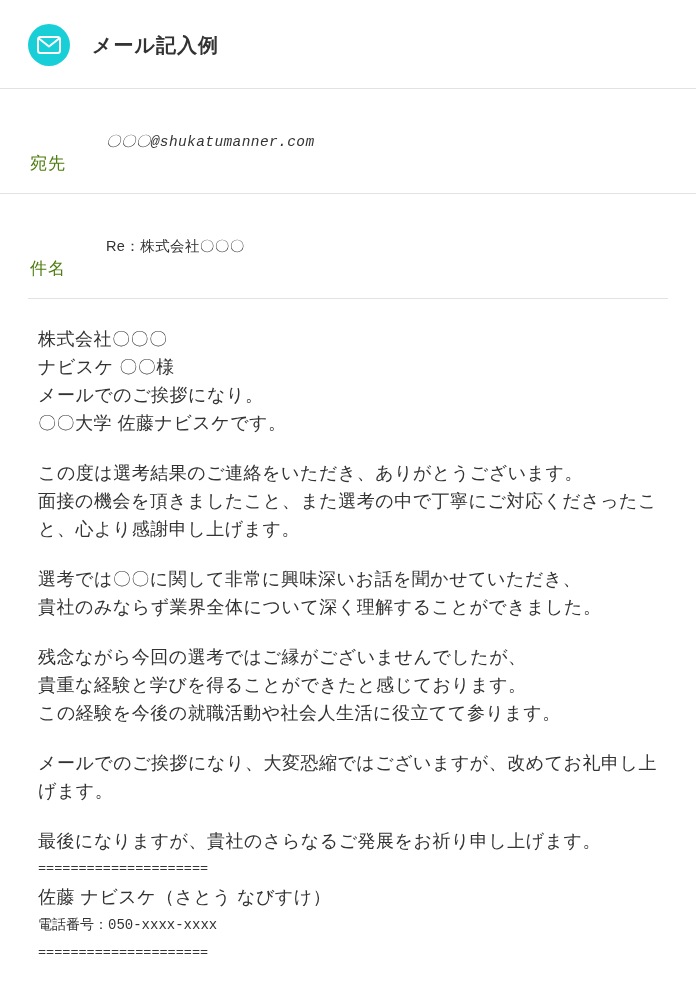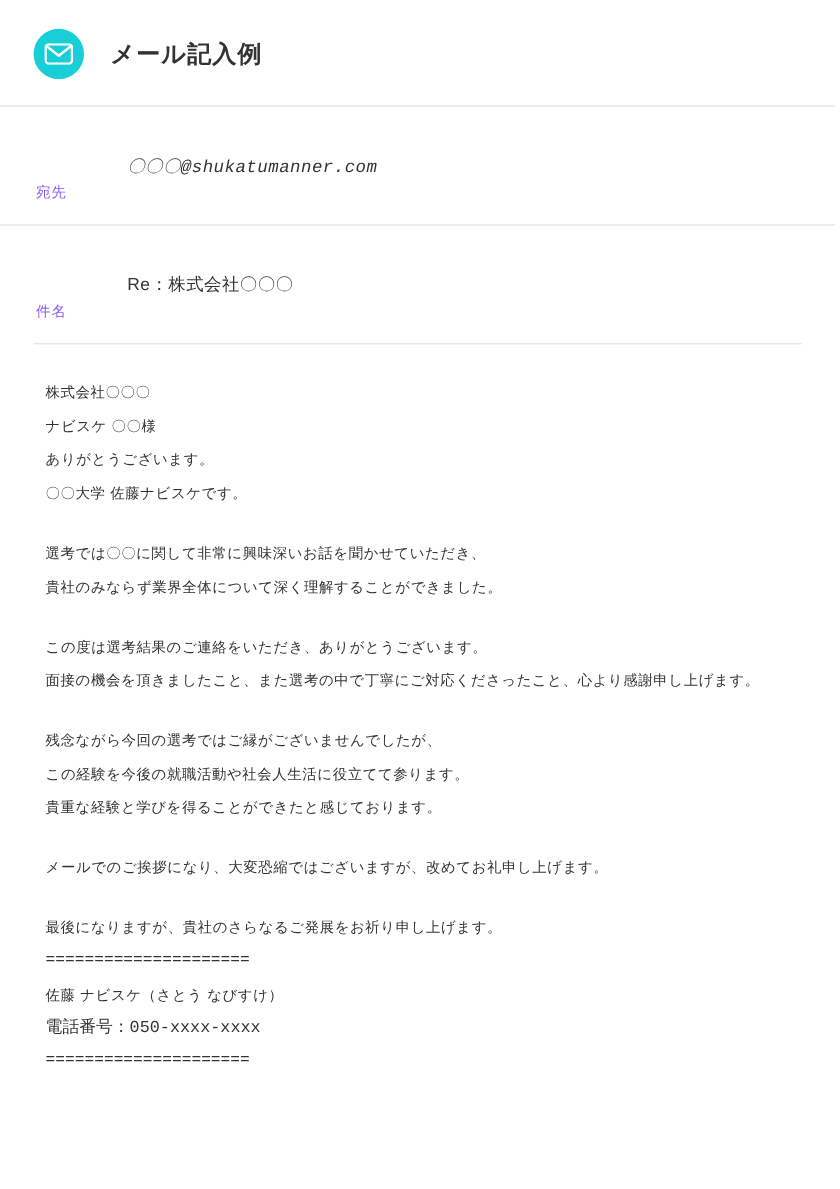--- a/index.html
+++ b/index.html
@@ -52,22 +52,22 @@
   .field-row {
     display: flex;
     align-items: center;
     border-top: 1px solid #e2e2e2;
     padding: 19px 28px 18px 30px;
     box-sizing: border-box;
   }
   .field-label {
     width: 76px;
     flex: none;
-    font-size: 12px;
-    color: #8b5cf6;
+    font-size: 17px;
+    color: #4d7c0f;
     letter-spacing: 1px;
     margin-top: 44px;
   }
   .field-value {
     font-size: 14.5px;
     color: #333333;
     letter-spacing: 0.4px;
   }
   .divider {
     border-top: 1px solid #e2e2e2;
@@ -77,21 +77,21 @@
   .body-area {
     padding: 26px 30px 10px 38px;
   }
   .para {
     margin: 0 0 22px 0;
   }
   .para:last-child {
     margin-bottom: 0;
   }
   .line {
-    font-size: 12px;
+    font-size: 18px;
     line-height: 28px;
     color: #333333;
     letter-spacing: 0.5px;
     white-space: pre-wrap;
   }
   .line.mono {
     font-family: "Liberation Mono", "DejaVu Sans Mono", monospace;
     letter-spacing: 0px;
     font-size: 14px;
   }
@@ -126,38 +126,38 @@
     <div class="field-value">Re：株式会社〇〇〇</div>
   </div>
 
   <div class="divider"></div>
 
   <div class="body-area">
 
     <div class="para">
       <div class="line">株式会社〇〇〇</div>
       <div class="line">ナビスケ 〇〇様</div>
-      <div class="line">ありがとうございます。</div>
+      <div class="line">メールでのご挨拶になり。</div>
       <div class="line">〇〇大学 佐藤ナビスケです。</div>
+    </div>
+
+    <div class="para">
+      <div class="line">この度は選考結果のご連絡をいただき、ありがとうございます。</div>
+      <div class="line">面接の機会を頂きましたこと、また選考の中で丁寧にご対応くださったこと、心より感謝申し上げます。</div>
     </div>
 
     <div class="para">
       <div class="line">選考では〇〇に関して非常に興味深いお話を聞かせていただき、</div>
       <div class="line">貴社のみならず業界全体について深く理解することができました。</div>
     </div>
 
     <div class="para">
-      <div class="line">この度は選考結果のご連絡をいただき、ありがとうございます。</div>
-      <div class="line">面接の機会を頂きましたこと、また選考の中で丁寧にご対応くださったこと、心より感謝申し上げます。</div>
-    </div>
-
-    <div class="para">
       <div class="line">残念ながら今回の選考ではご縁がございませんでしたが、</div>
+      <div class="line">貴重な経験と学びを得ることができたと感じております。</div>
       <div class="line">この経験を今後の就職活動や社会人生活に役立てて参ります。</div>
-      <div class="line">貴重な経験と学びを得ることができたと感じております。</div>
     </div>
 
     <div class="para">
       <div class="line">メールでのご挨拶になり、大変恐縮ではございますが、改めてお礼申し上げます。</div>
     </div>
 
     <div class="para">
       <div class="line">最後になりますが、貴社のさらなるご発展をお祈り申し上げます。</div>
       <div class="line sep">=====================</div>
       <div class="line">佐藤 ナビスケ（さとう なびすけ）</div>

